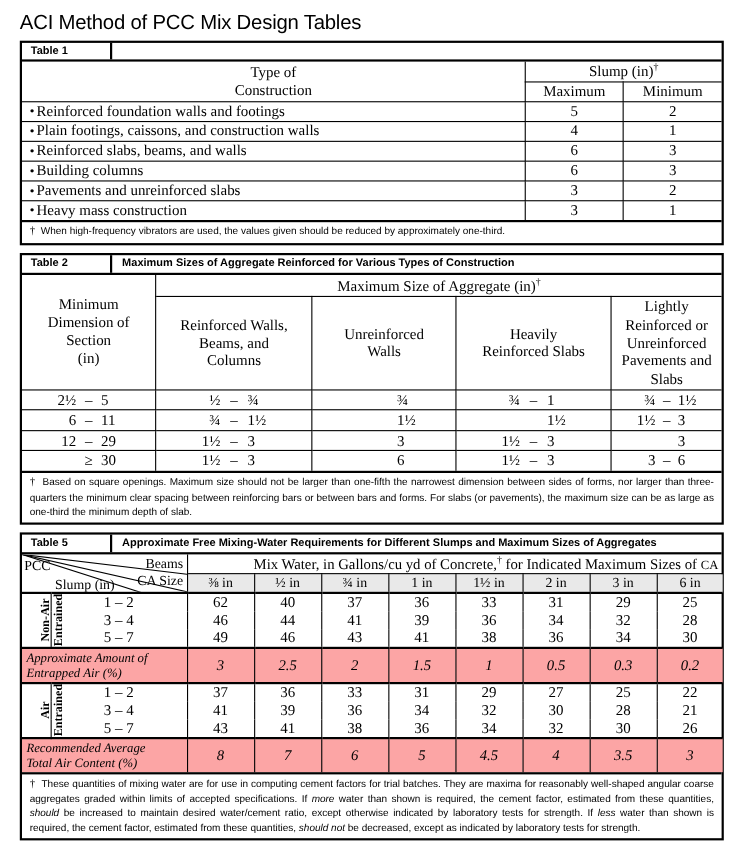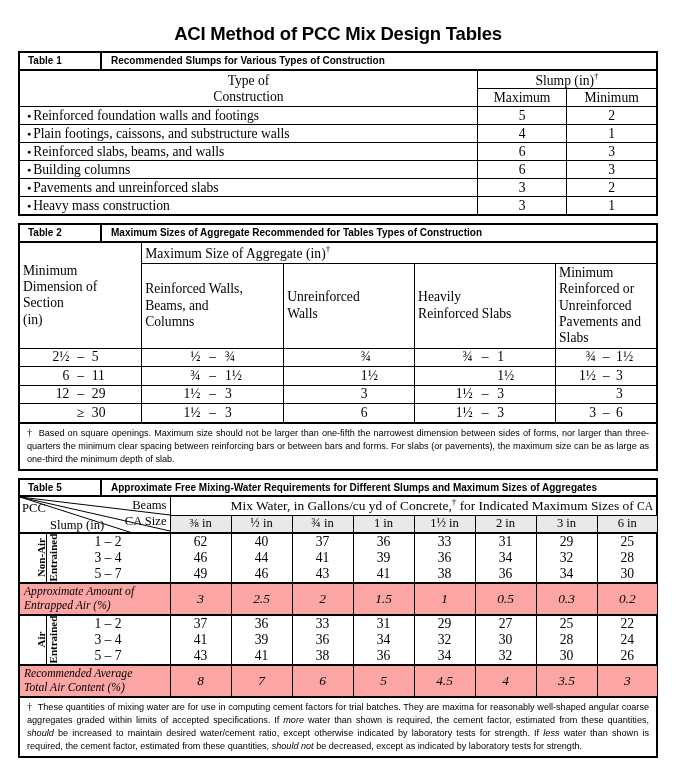--- a/index.html
+++ b/index.html
@@ -15,26 +15,26 @@
     overflow: hidden;
   }
   .page {
     width: 676px;
     height: 772px;
     position: relative;
     box-sizing: border-box;
     padding: 6px 18px 0 18px;
   }
   .doc-title {
-    text-align: center;
+    text-align: left;
     font-family: "Liberation Sans", sans-serif;
-    font-weight: bold;
+    font-weight: normal;
     font-size: 18.5px;
     letter-spacing: -0.2px;
-    margin: 17px 0 6px 0;
+    margin: 3px 0 6px 0;
   }
 
   
   .tbl-block {
     border: 2.5px solid #000;
     margin-bottom: 7px;
     background: #fff;
   }
   .tbl-caption {
     display: flex;
@@ -98,21 +98,21 @@
     content: "\25CF";
     font-size: 7px;
     vertical-align: 2px;
     margin-right: 2px;
   }
   .t1 .hd { text-align: center; }
 
   
   .t2 { font-size: 13.4px; }
   .t2 td { height: 17.5px; line-height: 1.16; }
-  .t2 .hcell { text-align: left; line-height: 1.2; padding: 1px 3px; }
+  .t2 .hcell { text-align: center; line-height: 1.2; padding: 1px 3px; }
   .rngwrap {
     display: flex;
     justify-content: center;
     align-items: baseline;
   }
   .rng-a { flex: 0 0 38%; text-align: right; padding-right: 5px; }
   .rng-d { flex: 0 0 11%; text-align: center; }
   .rng-b { flex: 0 0 38%; text-align: left; padding-left: 5px; }
 
   
@@ -182,21 +182,20 @@
 </head>
 <body>
 
 <div class="page">
 
   <div class="doc-title">ACI Method of PCC Mix Design Tables</div>
 
   <div class="tbl-block">
     <div class="tbl-caption">
       <div class="cap-num">Table 1</div>
-      <div class="cap-txt">Recommended Slumps for Various Types of Construction</div>
     </div>
     <table class="grid t1">
       <colgroup>
         <col style="width:451px">
           <col style="width:88px">
           <col style="width:88px">
       </colgroup>
       <tbody>
         <tr>
           <td rowspan="2" class="hd nb-l nb-t">
@@ -211,21 +210,21 @@
           <td class="hd">Maximum</td>
           <td class="hd nb-r">Minimum</td>
         </tr>
 
         <tr>
           <td class="lft bullet nb-l">Reinforced foundation walls and footings</td>
           <td class="ctr">5</td>
           <td class="ctr nb-r">2</td>
         </tr>
         <tr>
-          <td class="lft bullet nb-l">Plain footings, caissons, and substructure walls</td>
+          <td class="lft bullet nb-l">Plain footings, caissons, and construction walls</td>
           <td class="ctr">4</td>
           <td class="ctr nb-r">1</td>
         </tr>
         <tr>
           <td class="lft bullet nb-l">Reinforced slabs, beams, and walls</td>
           <td class="ctr">6</td>
           <td class="ctr nb-r">3</td>
         </tr>
         <tr>
           <td class="lft bullet nb-l">Building columns</td>
@@ -237,26 +236,29 @@
           <td class="ctr">3</td>
           <td class="ctr nb-r">2</td>
         </tr>
         <tr>
           <td class="lft bullet nb-l nb-b">Heavy mass construction</td>
           <td class="ctr nb-b">3</td>
           <td class="ctr nb-r nb-b">1</td>
         </tr>
       </tbody>
     </table>
+    <div class="fnote">
+      <span class="dag">†</span>&nbsp;&nbsp;<span>When high-frequency vibrators are used, the values given should be reduced by approximately one-third.</span>
+    </div>
   </div>
 
   <div class="tbl-block">
     <div class="tbl-caption">
       <div class="cap-num">Table 2</div>
-      <div class="cap-txt">Maximum Sizes of Aggregate Recommended for Tables Types of Construction</div>
+      <div class="cap-txt">Maximum Sizes of Aggregate Reinforced for Various Types of Construction</div>
     </div>
     <table class="grid t2">
       <colgroup>
         <col style="width:120px">
           <col style="width:140px">
           <col style="width:129px">
           <col style="width:139px">
           <col style="width:99px">
       </colgroup>
       <tbody>
@@ -268,21 +270,21 @@
             <div>(in)</div>
           </td>
           <td colspan="4" class="hcell nb-t nb-r">
             <span>Maximum Size of Aggregate (in)</span><sup class="dagger">†</sup>
           </td>
         </tr>
         <tr>
           <td class="hcell"><span class="ml"><div>Reinforced Walls,</div><div>Beams, and</div><div>Columns</div></span></td>
           <td class="hcell"><span class="ml"><div>Unreinforced</div><div>Walls</div></span></td>
           <td class="hcell"><span class="ml"><div>Heavily</div><div>Reinforced Slabs</div></span></td>
-          <td class="hcell nb-r"><span class="ml"><div>Minimum Reinforced or</div><div>Unreinforced</div><div>Pavements and Slabs</div></span></td>
+          <td class="hcell nb-r"><span class="ml"><div>Lightly Reinforced or</div><div>Unreinforced</div><div>Pavements and Slabs</div></span></td>
         </tr>
 
         <tr>
           <td class="nb-l">
               <div class="rngwrap">
                 <span class="rng-a">2½</span>
                 <span class="rng-d">–</span>
                 <span class="rng-b">5</span>
               </div>
             </td>
@@ -556,21 +558,21 @@
         </tr>
         <tr>
           <td class="ctr nb-b nb-t">3 – 4</td>
           <td class="ctr nb-b nb-t">41</td>
           <td class="ctr nb-b nb-t">39</td>
           <td class="ctr nb-b nb-t">36</td>
           <td class="ctr nb-b nb-t">34</td>
           <td class="ctr nb-b nb-t">32</td>
           <td class="ctr nb-b nb-t">30</td>
           <td class="ctr nb-b nb-t">28</td>
-          <td class="ctr nb-b nb-t nb-r">24</td>
+          <td class="ctr nb-b nb-t nb-r">21</td>
         </tr>
         <tr>
           <td class="ctr nb-t">5 – 7</td>
           <td class="ctr nb-t">43</td>
           <td class="ctr nb-t">41</td>
           <td class="ctr nb-t">38</td>
           <td class="ctr nb-t">36</td>
           <td class="ctr nb-t">34</td>
           <td class="ctr nb-t">32</td>
           <td class="ctr nb-t">30</td>

